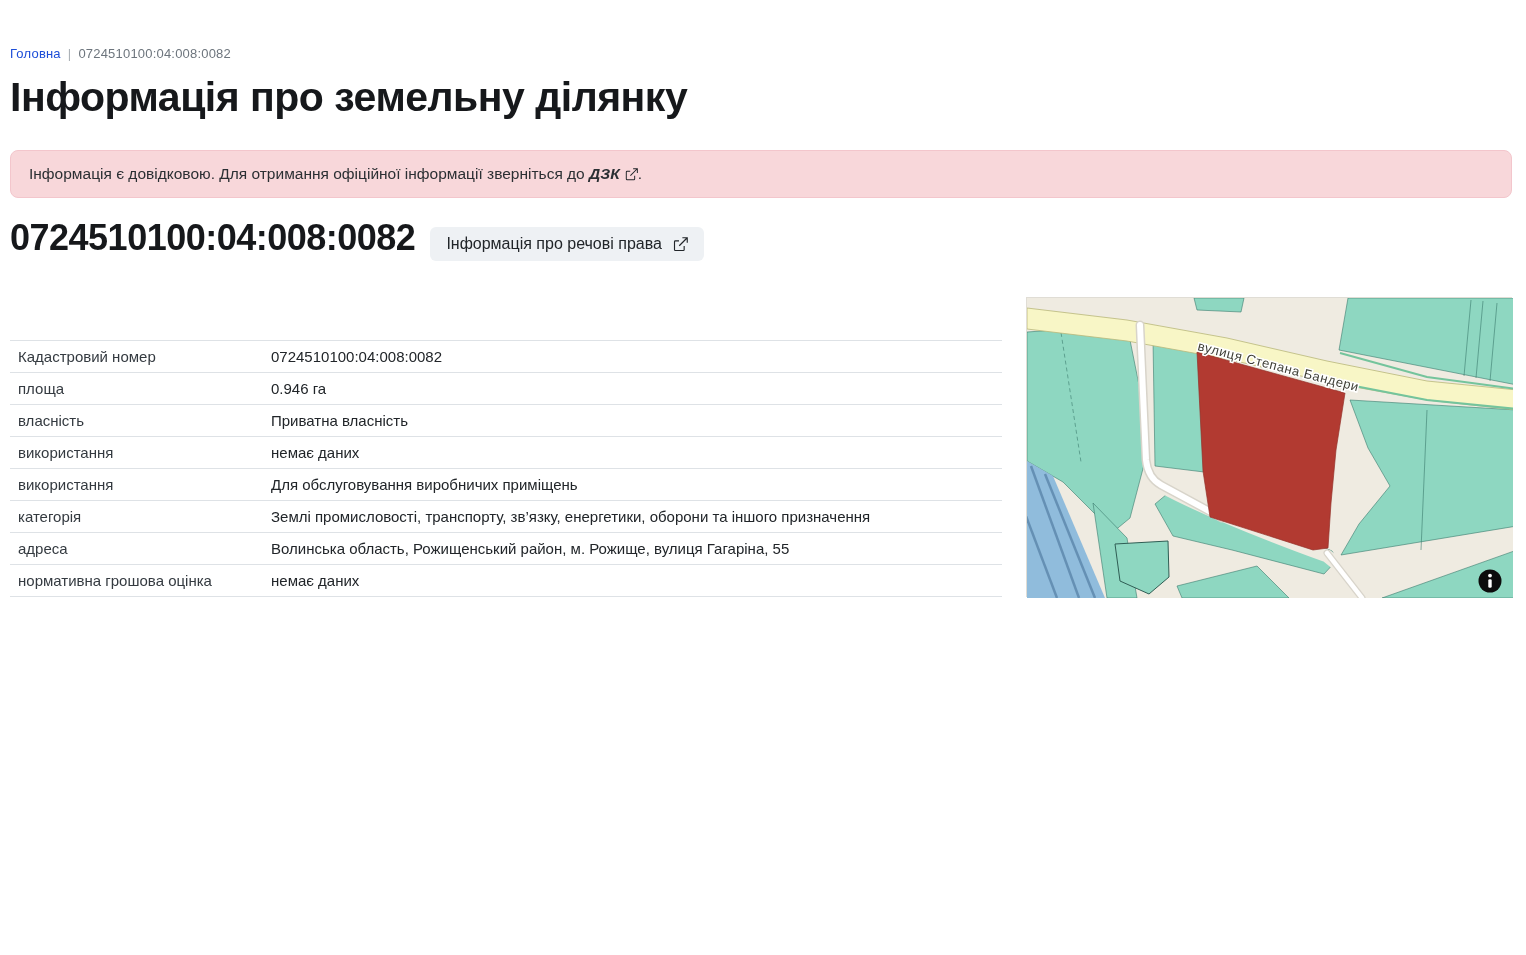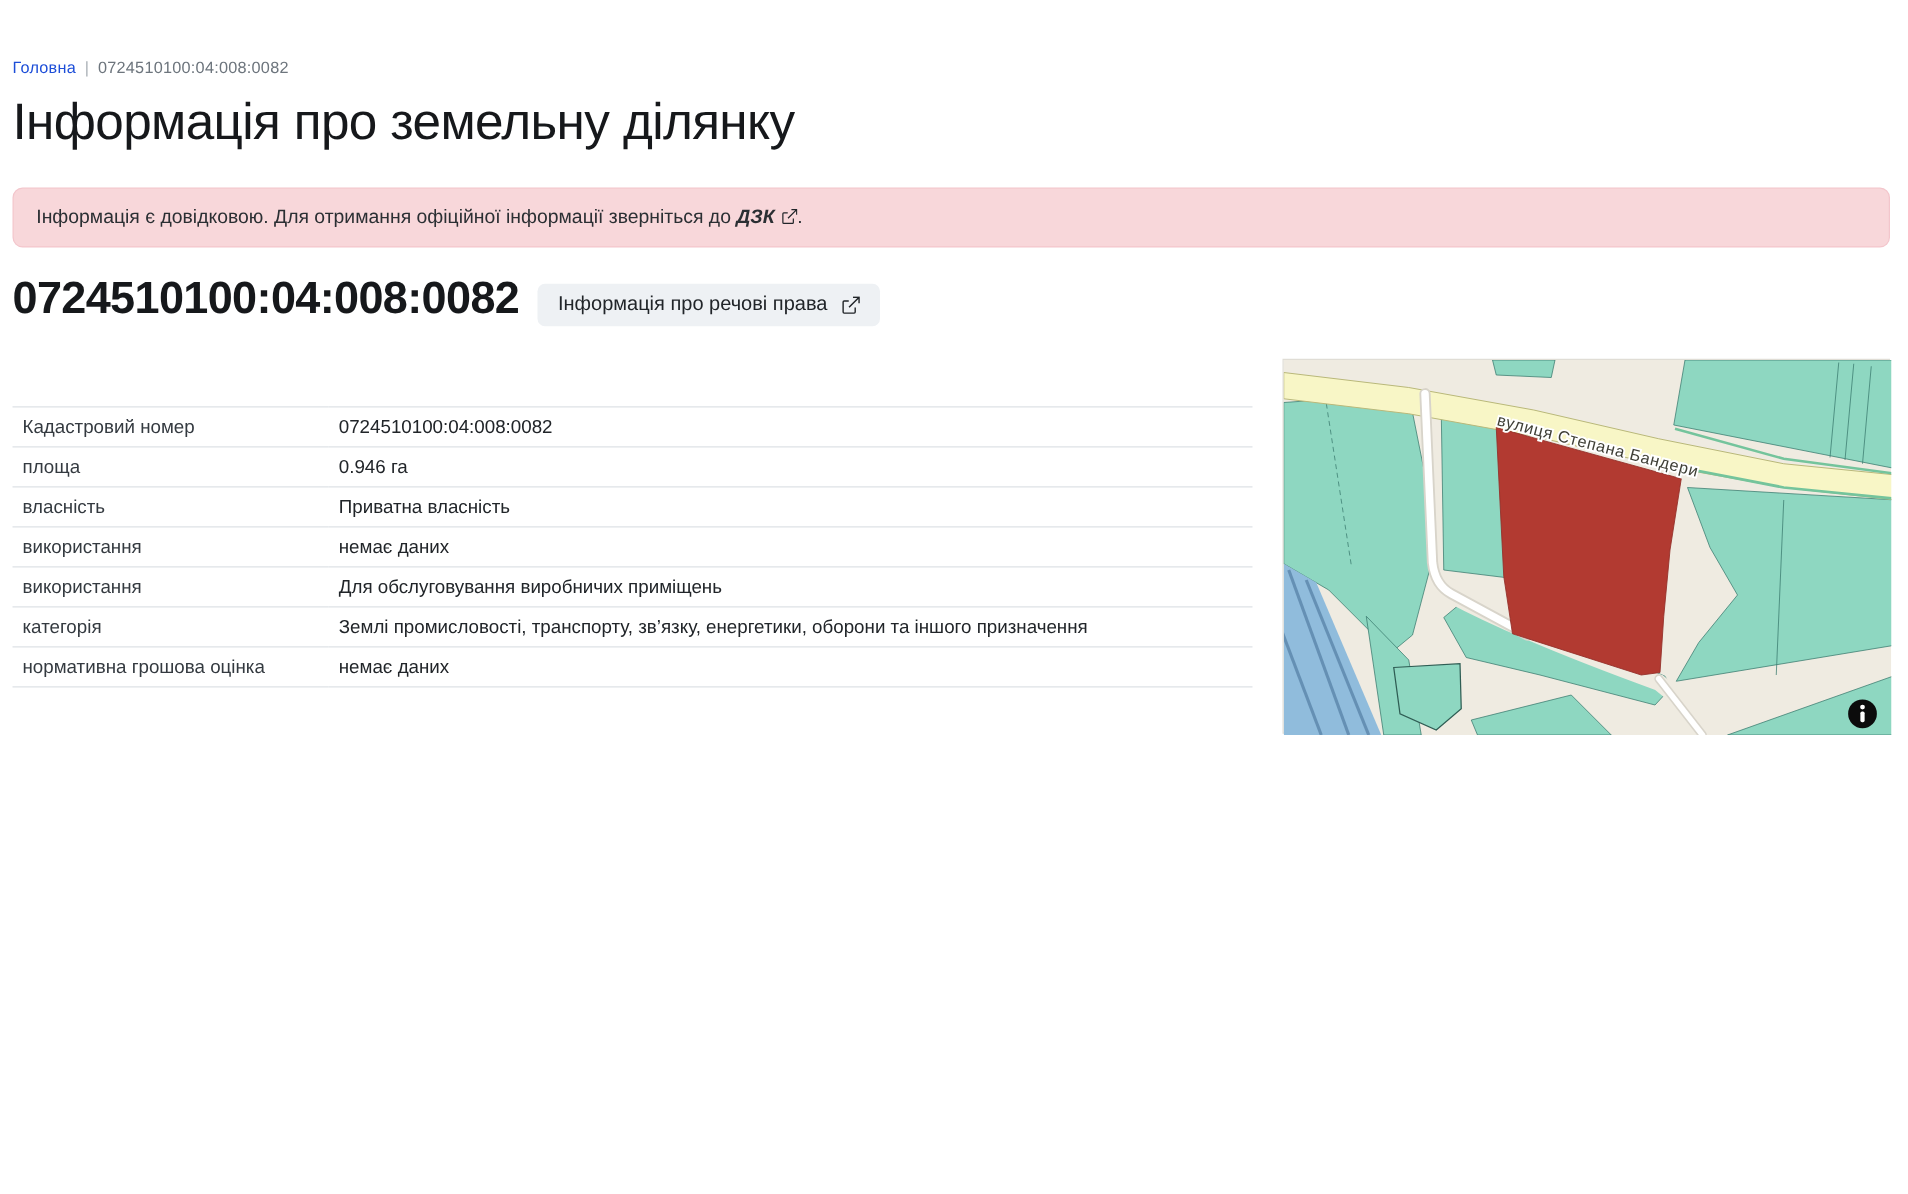--- a/index.html
+++ b/index.html
@@ -20,21 +20,21 @@
   .page{padding:46px 14px 0 10px;}
 
   
   .breadcrumb{font-size:13px;color:#6d757d;letter-spacing:.2px;}
   .breadcrumb a{color:#1d4ed8;text-decoration:none;cursor:pointer;}
   .breadcrumb .sep{margin:0 7px;color:#aab0b6;}
 
   
   h1.page-title{
     margin:13px 0 0 0;
-    font-size:41px;line-height:1.15;font-weight:400;
+    font-size:41px;line-height:1.15;font-weight:700;
     letter-spacing:-.5px;color:#16181b;
   }
 
   
   .alert{
     margin-top:29px;
     background:#f8d7da;
     border:1px solid #f3c6cc;
     border-radius:8px;
     padding:14px 18px;
@@ -49,21 +49,21 @@
   .parcel-number{font-size:36px;font-weight:600;letter-spacing:-.5px;color:#16181b;}
   .rights-button{
     display:inline-flex;align-items:center;gap:11px;
     background:#eef1f4;border:none;border-radius:6px;
     padding:8px 16px;font-size:16px;color:#212529;
     font-family:inherit;cursor:pointer;margin-top:12px;
   }
   .rights-button svg{flex:0 0 auto;}
 
   
-  .content{display:flex;align-items:center;gap:24px;margin-top:26px;}
+  .content{display:flex;align-items:flex-end;gap:24px;margin-top:36px;}
   .left-col{flex:1 1 auto;min-width:0;}
   .right-col{flex:0 0 486px;}
 
   
   table.details{width:100%;border-collapse:collapse;border-top:1px solid #dee2e6;}
   table.details td{
     border-bottom:1px solid #dee2e6;
     padding:6px 8px;font-size:15px;line-height:19px;color:#212529;
     vertical-align:top;
   }
@@ -138,20 +138,24 @@
         <tr>
           <td class="lbl">використання</td>
           <td class="val">Для обслуговування виробничих приміщень</td>
         </tr>
 
         <tr>
           <td class="lbl">категорія</td>
           <td class="val">Землі промисловості, транспорту, зв’язку, енергетики, оборони та іншого призначення</td>
         </tr>
 
+        <tr>
+          <td class="lbl">адреса</td>
+          <td class="val">Волинська область, Рожищенський район, м. Рожище, вулиця Гагаріна, 55</td>
+        </tr>
 
         <tr>
           <td class="lbl">нормативна грошова оцінка</td>
           <td class="val">немає даних</td>
         </tr>
       </tbody>
       </table>
 
     </div>
 

